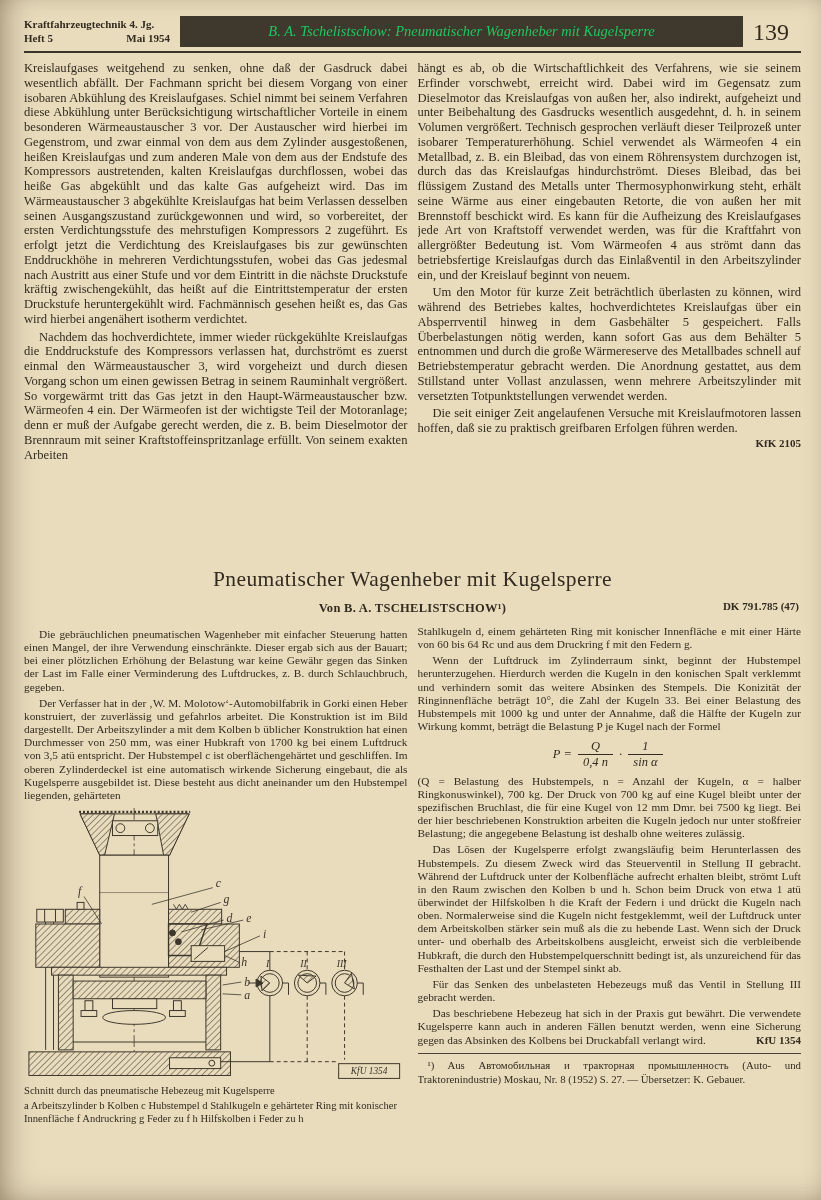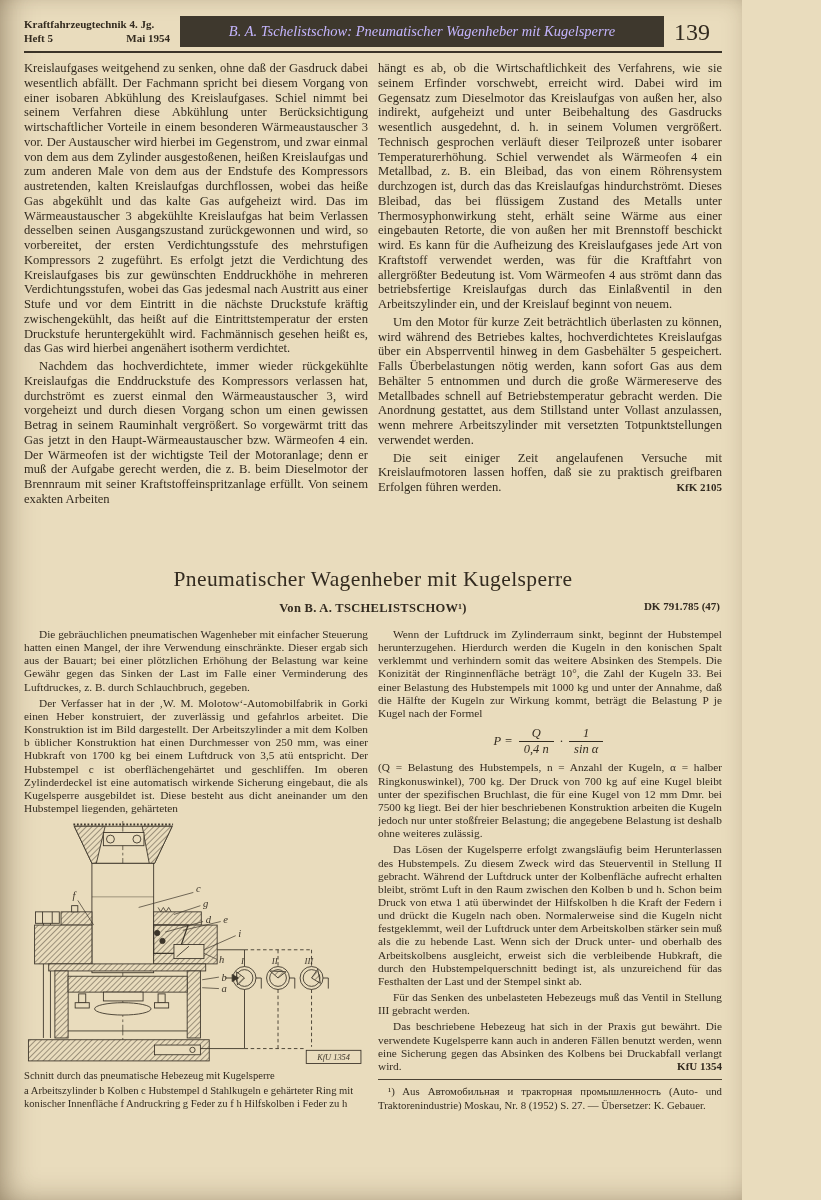--- a/index.html
+++ b/index.html
@@ -4,32 +4,32 @@
 <style>
   html,body{margin:0;padding:0;}
   body{
     width:821px;height:1200px;overflow:hidden;
     background:#e9dcbd;
     color:#332b20;
     font-family:"Liberation Serif", serif;
     position:relative;
   }
   .page{
-    box-sizing:border-box;width:742px;height:1200px;
+    box-sizing:border-box;width:821px;height:1200px;
     padding:15px 20px 0 24px;
     display:flex;flex-direction:column;
     box-shadow:inset 20px -12px 34px -20px rgba(70,50,25,.6),
                inset -10px 10px 28px -20px rgba(70,50,25,.4);
   }
   
   .hdr{display:flex;align-items:stretch;}
   .masthead{width:152px;font-weight:bold;font-size:11px;line-height:1.3;padding-top:2px;}
   .masthead .l2{display:flex;justify-content:space-between;padding-right:6px;gap:28px;}
   .band{
-    flex:1;background:#3e382d;color:#c4b5fd;
+    flex:1;background:#3e382d;color:#22c55e;
     font-style:italic;font-size:14.5px;
     display:flex;align-items:center;justify-content:center;
     margin:1px 10px 2px 4px;padding:7px 8px;
   }
   .pageno{width:48px;font-size:24px;font-weight:normal;align-self:center;}
   .hdr-rule{border-bottom:2px solid #3a3327;margin-top:2px;}
   
   .cols{display:flex;gap:10px;}
   .col{flex:1;min-width:0;text-align:justify;overflow:hidden;}
   .top-text{font-size:12.6px;line-height:14.75px;margin-top:8px;height:496px;overflow:hidden;}
@@ -245,20 +245,21 @@
         </svg>
       </div>
 
       <div class="fig-caption">
         <div>Schnitt durch das pneumatische Hebezeug mit Kugelsperre</div>
         <div class="legend">a Arbeitszylinder  b Kolben  c Hubstempel  d Stahlkugeln  e gehärteter Ring mit konischer Innenfläche  f Andruckring  g Feder zu f  h Hilfskolben  i Feder zu h</div>
       </div>
     </div>
 
     <div class="col">
+      <p class="just">Stahlkugeln d, einem gehärteten Ring mit konischer Innenfläche e mit einer Härte von 60 bis 64 Rc und aus dem Druckring f mit den Federn g.</p>
       <p class="just ind">Wenn der Luftdruck im Zylinderraum sinkt, beginnt der Hubstempel herunterzugehen. Hierdurch werden die Kugeln in den konischen Spalt verklemmt und verhindern somit das weitere Absinken des Stempels. Die Konizität der Ringinnenfläche beträgt 10°, die Zahl der Kugeln 33. Bei einer Belastung des Hubstempels mit 1000 kg und unter der Annahme, daß die Hälfte der Kugeln zur Wirkung kommt, beträgt die Belastung P je Kugel nach der Formel</p>
 
       <div class="formula">
         <span>P</span>
         <span>=</span>
         <span class="frac">
           <span class="num">Q</span>
           <span class="den">0,4 n</span>
         </span>
         <span>·</span>

